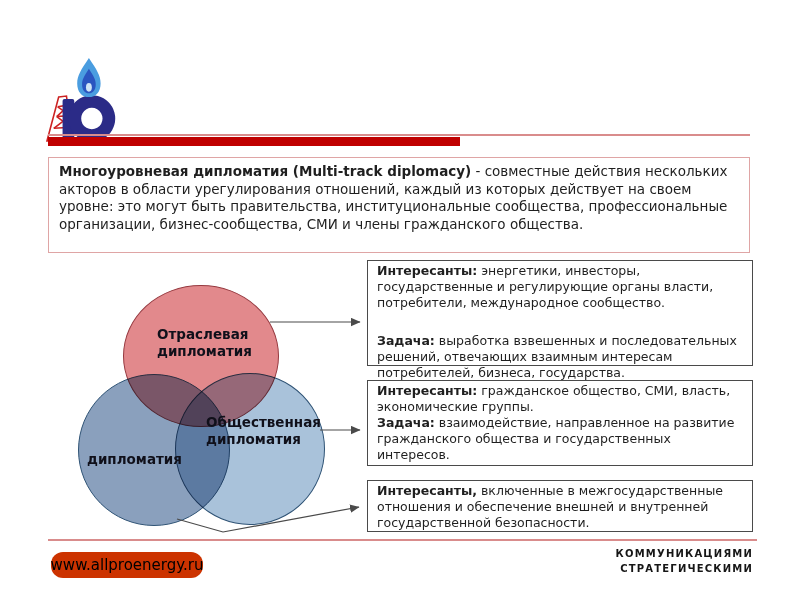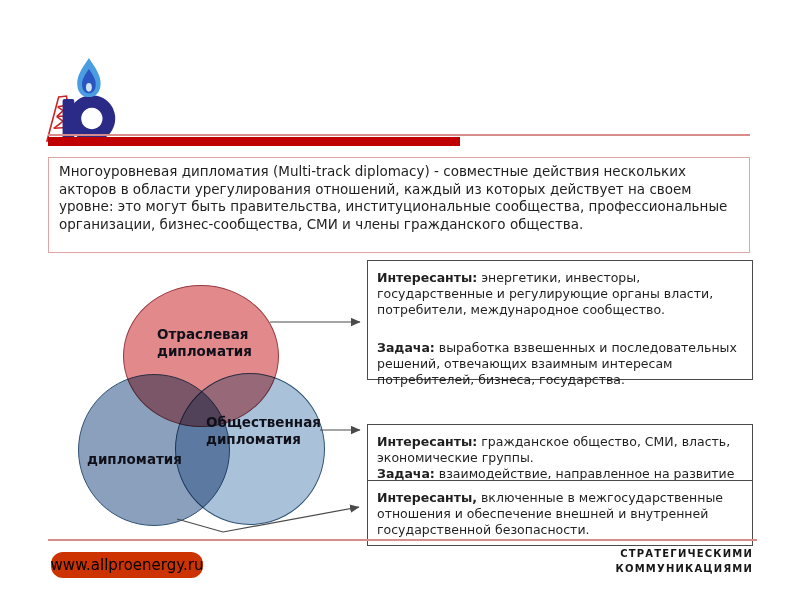--- a/index.html
+++ b/index.html
@@ -14,45 +14,45 @@
     letter-spacing:1.5px;white-space:nowrap;font-weight:400;
   }
   .rule-thin-top{position:absolute;left:48px;top:134px;width:702px;height:2px;}
   .rule-thick{position:absolute;left:48px;top:137px;width:412px;height:9px;}
   
   .definition-box{
     position:absolute;left:48px;top:157px;width:680px;height:84px;
     border:1px solid #dfa5a5;background:#fff;padding:5px 10px;
     font-size:13.5px;line-height:17.5px;color:#1f1f1f;
   }
-  .definition-box b{font-weight:normal;}
+  .definition-box b{font-weight:bold;}
   
   .venn{position:absolute;left:0;top:0;width:800px;height:472px;isolation:isolate;}
   .circle{position:absolute;border-radius:50%;mix-blend-mode:multiply;border:1.5px solid;}
   .circle.industry{left:123px;top:285px;width:154px;height:140px;}
   .circle.state{left:78px;top:374px;width:150px;height:150px;}
   .circle.public{left:175px;top:373px;width:148px;height:150px;}
   .venn-label{
     position:absolute;font-size:13.5px;font-weight:bold;color:#10101a;
     line-height:17px;white-space:nowrap;z-index:5;
   }
   .venn-label.industry{left:157px;top:326px;}
   .venn-label.public{left:206px;top:414px;}
   .venn-label.state{left:87px;top:451px;}
   
   .connectors{position:absolute;left:0;top:0;width:800px;height:600px;pointer-events:none;z-index:6;}
   
   .info-box{
     position:absolute;left:367px;width:366px;border:1px solid #4a4a4a;background:#fff;
-    padding:9px 9px;font-size:12.5px;line-height:16px;color:#1f1f1f;
+    padding:2px 9px;font-size:12.5px;line-height:16px;color:#1f1f1f;
   }
   .info-box p{margin:0;}
   .info-box.first{top:260px;height:100px;}
   .info-box.first p + p{margin-top:22px;}
-  .info-box.second{top:380px;height:80px;margin-top:44px;}
+  .info-box.second{top:380px;height:80px;}
   .info-box.third{top:480px;height:46px;}
   .info-box b{font-weight:bold;}
   
   .rule-thin-bottom{position:absolute;left:48px;top:539px;width:709px;height:2px;}
   .site-box{
     position:absolute;left:51px;top:552px;width:152px;height:26px;
     display:flex;align-items:center;justify-content:center;
     color:#000000;font-size:15px;text-decoration:none;border-radius:12px;
   }
   .footer-tagline{
@@ -130,17 +130,17 @@
     <p><b>Интересанты:</b><span> гражданское общество, СМИ, власть, экономические группы.</span></p>
     <p><b>Задача:</b><span> взаимодействие, направленное на развитие гражданского общества и государственных интересов.</span></p>
   </div>
   <div class="info-box third">
     <p><b>Интересанты,</b><span> включенные в межгосударственные отношения и обеспечение внешней и внутренней государственной безопасности.</span></p>
   </div>
 
   <div class="rule-thin-bottom" style="background-color: rgb(217, 140, 140);"></div>
   <a href="#" class="site-box" style="background-color: rgb(204, 51, 0);">www.allproenergy.ru</a>
   <div class="footer-tagline">
+    <div>КОММУНИКАЦИЯМИ</div>
     <div>СТРАТЕГИЧЕСКИМИ</div>
-    <div>КОММУНИКАЦИЯМИ</div>
   </div>
 
 </div>
 
 </body></html>

